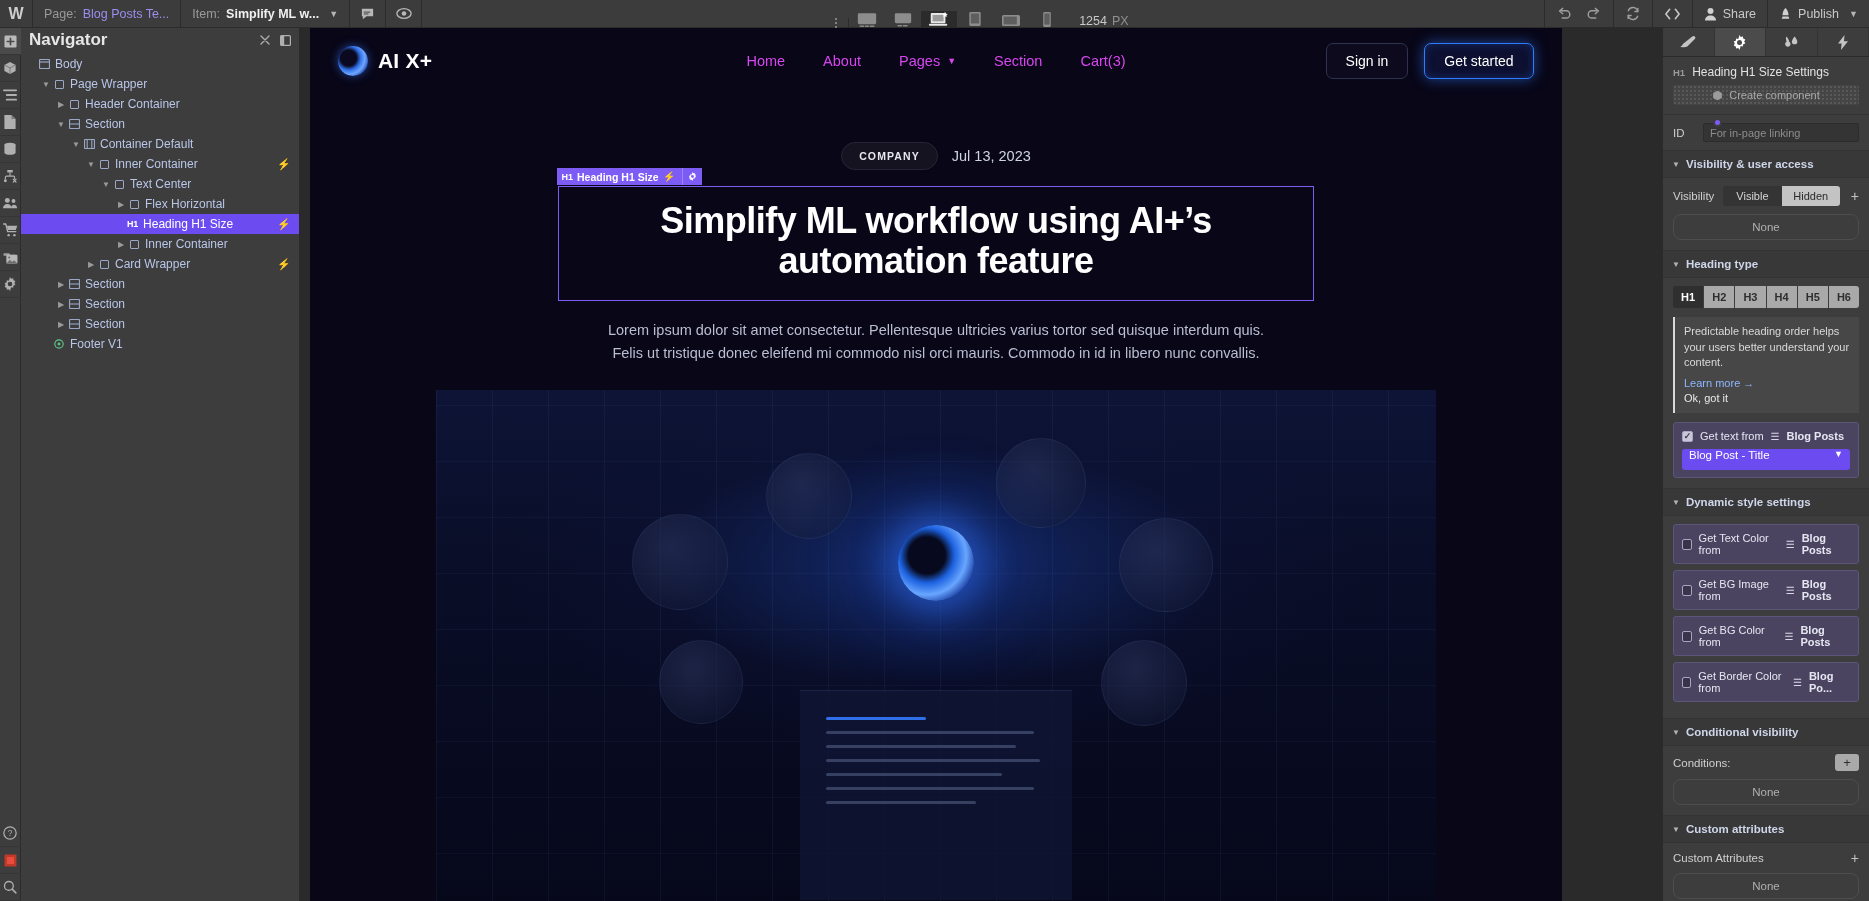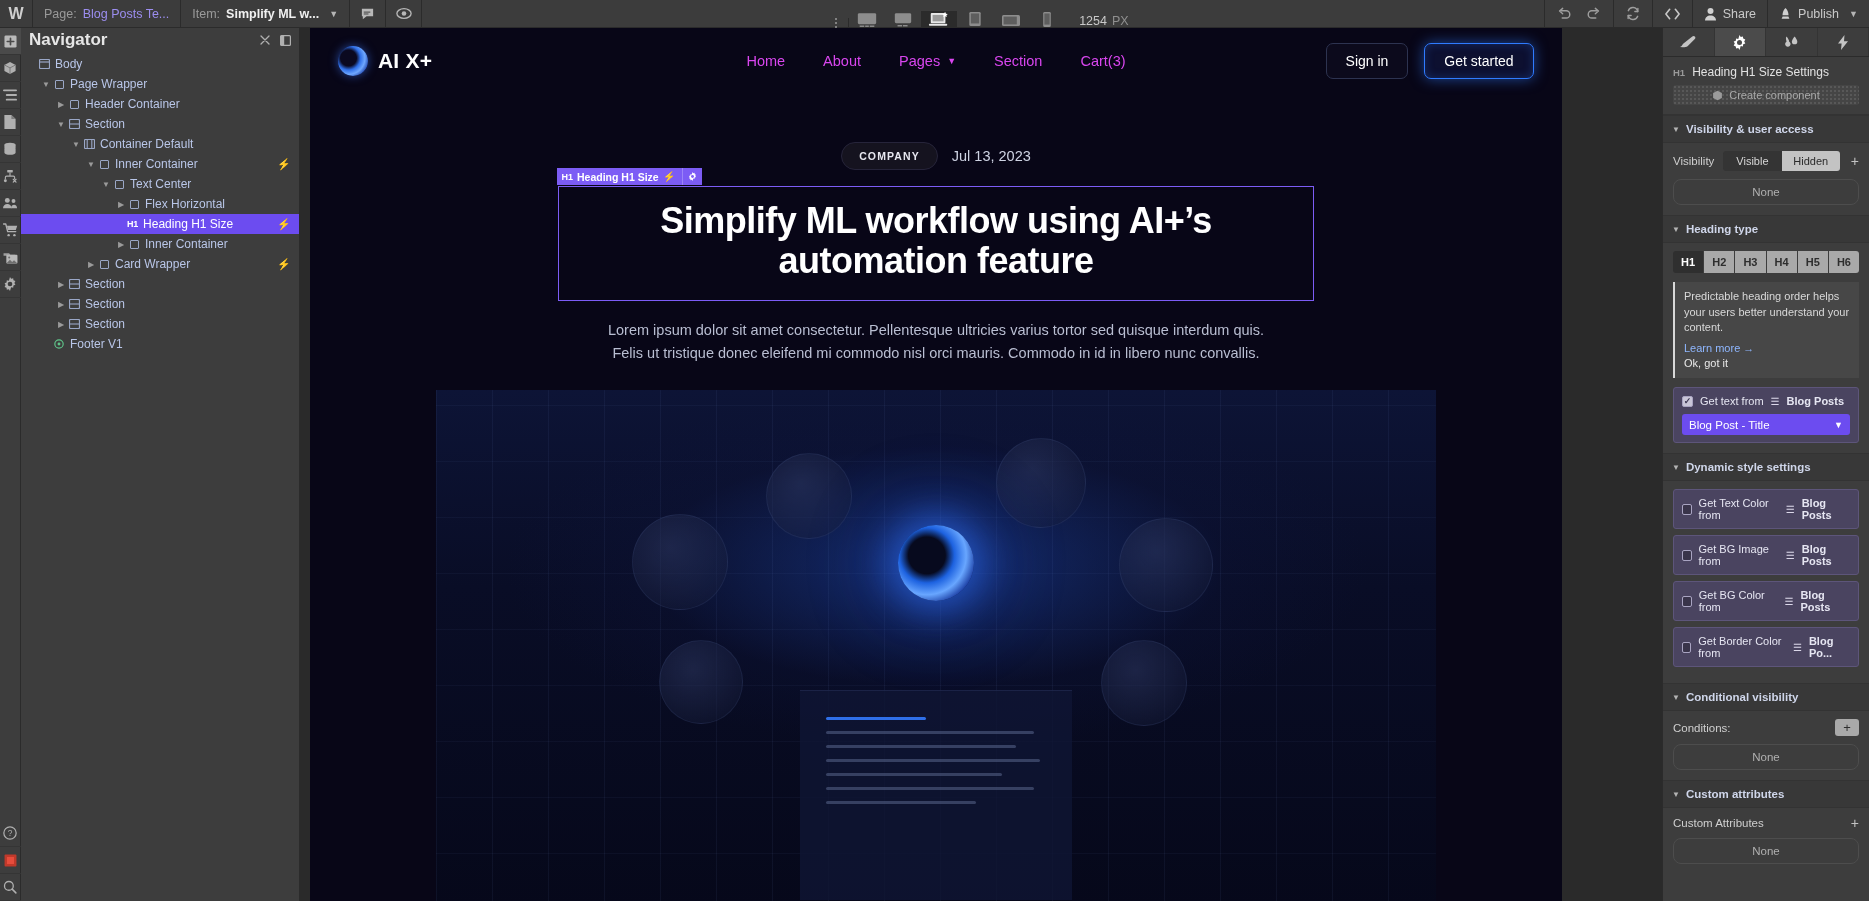--- a/index.html
+++ b/index.html
@@ -289,21 +289,21 @@
   .cbx {
     width: 11px; height: 11px; border: 1px solid #a9a4c2; border-radius: 2px;
     background: #c9c6d8; display: flex; align-items: center; justify-content: center;
     color: #3a3550; font-size: 9px; font-weight: bold;
   }
   .cbx.empty { background: #39344a; }
   .db-icon { font-size: 10px; color: #dcd8ea; }
   .dyn-row b { font-weight: bold; }
   .dd {
     margin-top: 7px; height: 21px; border-radius: 3px; background: #6c4cf0;
-    display: flex; align-items: center; padding: 0 7px; color: #fff; font-size: 11.5px;
+    display: flex; padding: 0 7px; color: #fff; font-size: 11.5px;
   }
   .dd .car { margin-left: auto; font-size: 9px; }
   .dsl-item {
     margin-bottom: 6px; background: #4a4460; border: 1px solid #5d557a; border-radius: 3px;
     padding: 7px 8px;
   }
   .cond-row { display: flex; align-items: center; }
   .cond-row .lab { color: #cfcfcf; }
   .btn-plus {
     margin-left: auto; width: 24px; height: 17px; background: #a9a9a9; color: #2e2e2e;
@@ -831,20 +831,25 @@
       <span>
         <svg width="11" height="11" viewBox="0 0 15 15">
             <path d="M7.5 1l6 3.2v6.6L7.5 14l-6-3.2V4.2z" fill="#9b9b9b"></path>
           </svg>
       </span>
       <span>Create component</span>
     </div>
 
     <div class="rp-sep"></div>
 
+    <div class="id-row">
+      <span class="lab">ID</span>
+      <span class="id-dot"></span>
+      <span class="id-input">For in-page linking</span>
+    </div>
 
     <div class="sec-head">
       <span class="tri">▼</span>
       <span>Visibility &amp; user access</span>
     </div>
     <div class="sec-body">
       <div class="vis-row">
         <span class="lab">Visibility</span>
         <div class="seg2">
           <div>Visible</div>

